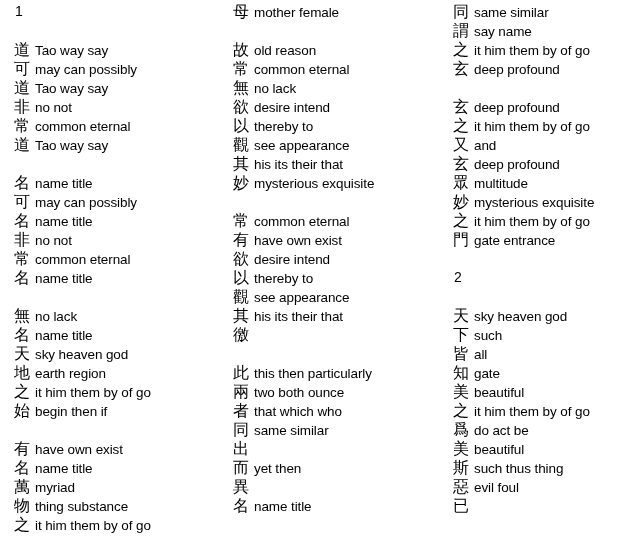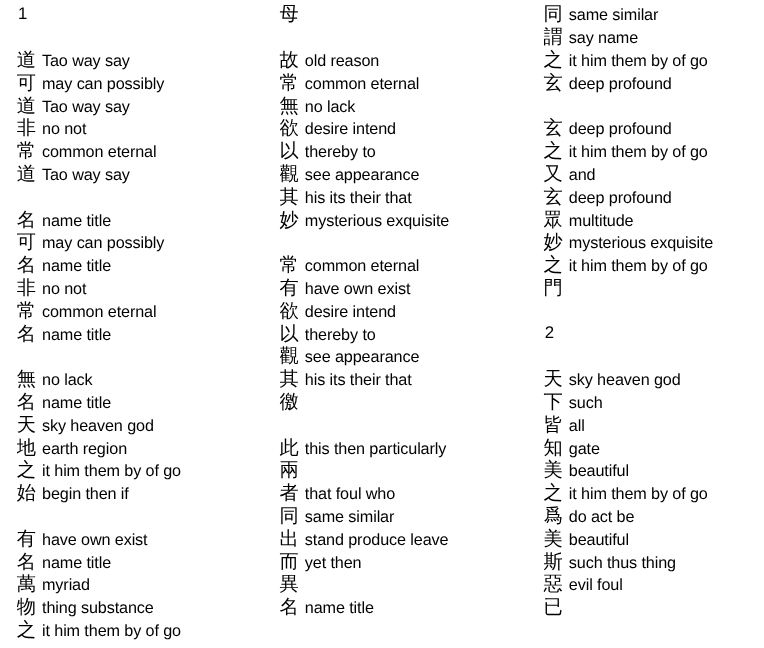--- a/index.html
+++ b/index.html
@@ -168,20 +168,21 @@
         <div class="gloss-entry">
           <span class="han-char">之</span>
           <span class="gloss-text">it him them by of go</span>
         </div>
       </div>
     </div>
   <div class="gloss-column" id="column-2" style="padding-top: 2px;">
       <div class="entry-group">
         <div class="gloss-entry">
           <span class="han-char">母</span>
+          <span class="gloss-text">mother female</span>
         </div>
       </div>
       <div class="group-spacer"></div>
       <div class="entry-group">
         <div class="gloss-entry">
           <span class="han-char">故</span>
           <span class="gloss-text">old reason</span>
         </div>
         <div class="gloss-entry">
           <span class="han-char">常</span>
@@ -243,32 +244,32 @@
         </div>
       </div>
       <div class="group-spacer"></div>
       <div class="entry-group">
         <div class="gloss-entry">
           <span class="han-char">此</span>
           <span class="gloss-text">this then particularly</span>
         </div>
         <div class="gloss-entry">
           <span class="han-char">兩</span>
+          <span class="gloss-text">two both ounce</span>
         </div>
         <div class="gloss-entry">
           <span class="han-char">者</span>
-          <span class="gloss-text">that foul who</span>
+          <span class="gloss-text">that which who</span>
         </div>
         <div class="gloss-entry">
           <span class="han-char">同</span>
           <span class="gloss-text">same similar</span>
         </div>
         <div class="gloss-entry">
           <span class="han-char">出</span>
-          <span class="gloss-text">stand produce leave</span>
         </div>
         <div class="gloss-entry">
           <span class="han-char">而</span>
           <span class="gloss-text">yet then</span>
         </div>
         <div class="gloss-entry">
           <span class="han-char">異</span>
         </div>
         <div class="gloss-entry">
           <span class="han-char">名</span>
@@ -320,20 +321,21 @@
         <div class="gloss-entry">
           <span class="han-char">妙</span>
           <span class="gloss-text">mysterious exquisite</span>
         </div>
         <div class="gloss-entry">
           <span class="han-char">之</span>
           <span class="gloss-text">it him them by of go</span>
         </div>
         <div class="gloss-entry">
           <span class="han-char">門</span>
+          <span class="gloss-text">gate entrance</span>
         </div>
       </div>
       <div class="group-spacer"></div>
       <div class="chapter-number">2</div>
       <div class="group-spacer"></div>
       <div class="entry-group">
         <div class="gloss-entry">
           <span class="han-char">天</span>
           <span class="gloss-text">sky heaven god</span>
         </div>

